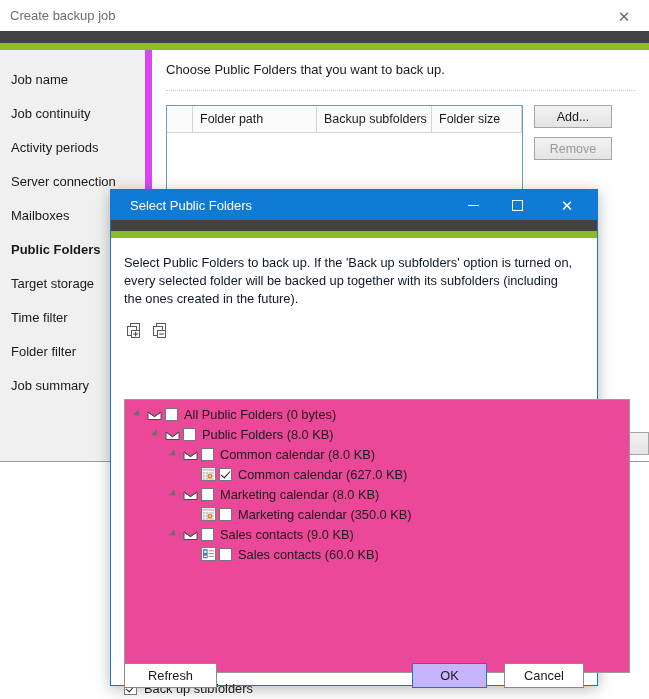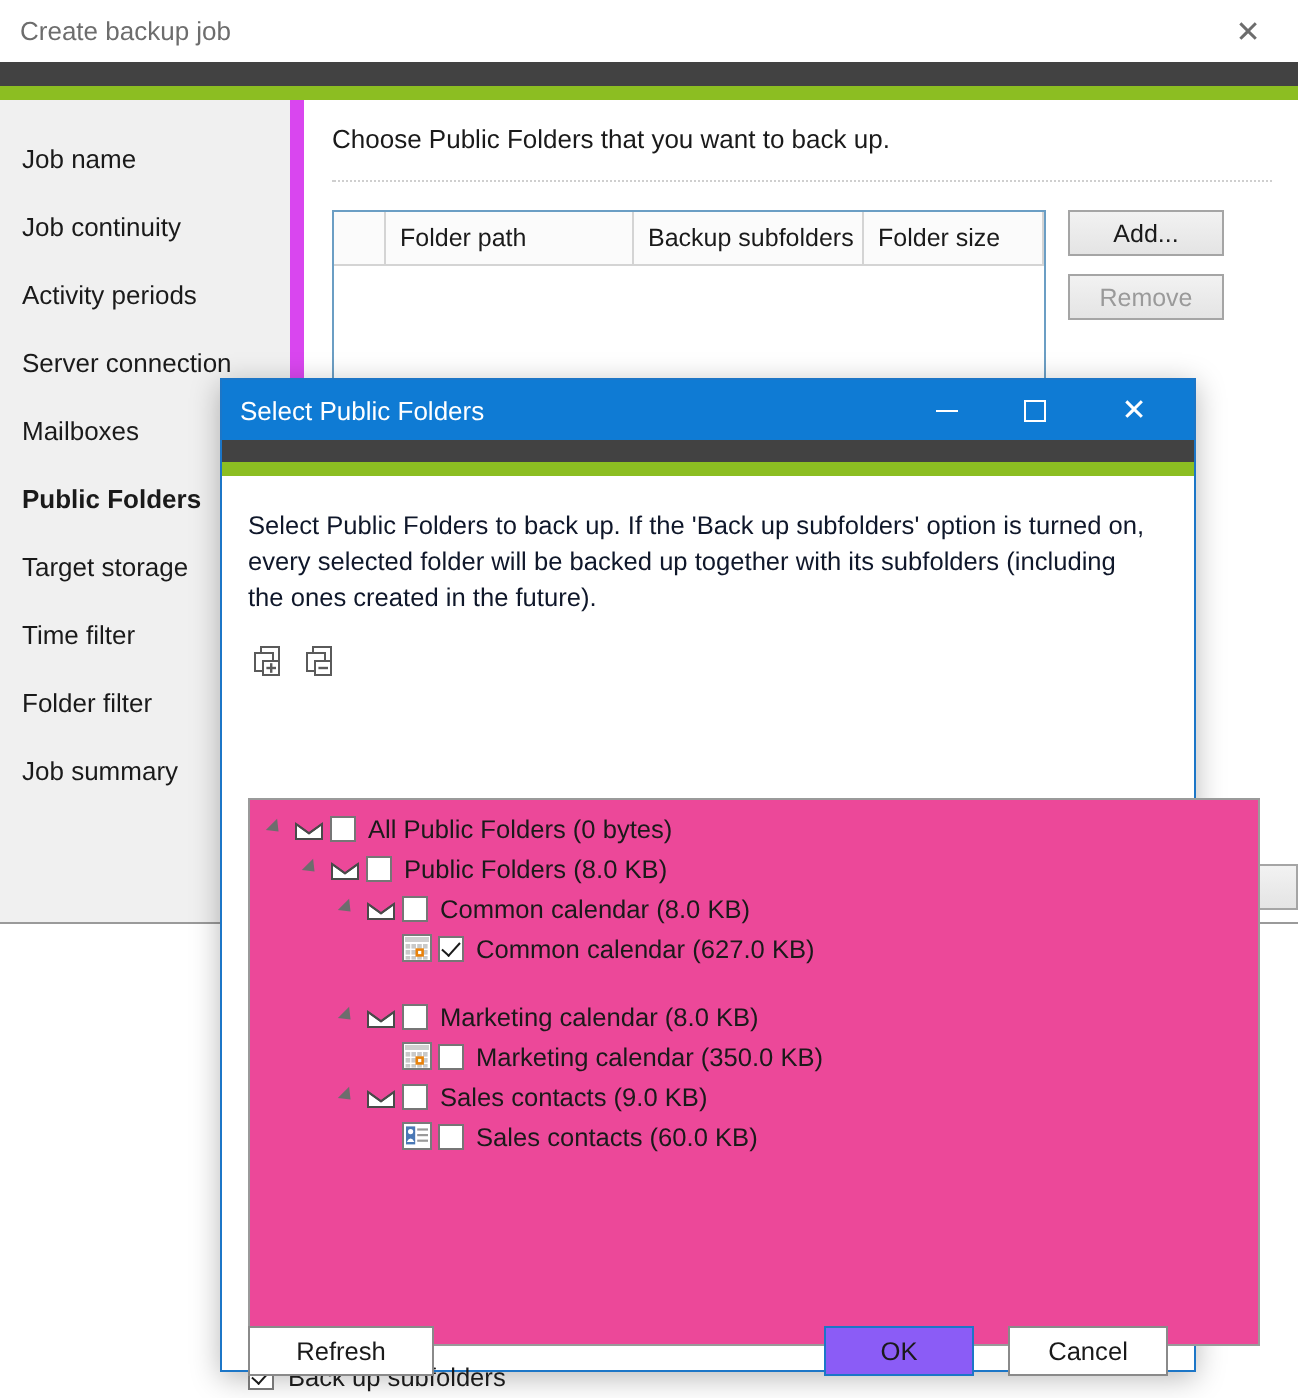--- a/index.html
+++ b/index.html
@@ -144,21 +144,21 @@
     border: 1px solid #1c76c7;
     box-shadow: 0 3px 14px rgba(0,0,0,0.28);
   }
   #dlg-titlebar {
     height: 30px;
     background: #0f7bd4;
     display: flex; align-items: center;
     position: relative;
   }
   #dlg-title-text {
-    margin-left: 9px;
+    margin-left: 19px;
     color: #ffffff;
     font-size: 13px;
   }
   .dlg-ctrl {
     position: absolute; top: 0;
     width: 40px; height: 30px;
     display: flex; align-items: center; justify-content: center;
     color: #ffffff; cursor: pointer;
     font-size: 13px; line-height: 1;
   }
@@ -278,21 +278,21 @@
     border: 1px solid #8a8a8a;
     font-size: 12.8px;
     color: #1a1a1a;
     display: flex; align-items: center; justify-content: center;
     cursor: pointer;
     font-family: "Liberation Sans", sans-serif;
   }
   #btn-refresh { left: 13px; top: 16px; width: 93px; }
   #btn-ok {
     right: 110px; top: 16px; width: 75px;
-    background: #8b5cf6; border-color: #1c76c7;
+    background: #c4b5fd; border-color: #1c76c7;
   }
   #btn-cancel { right: 13px; top: 16px; width: 80px; }
 </style>
 </head>
 <body>
 
 <div id="bg-window">
 
   <div id="bg-titlebar">
     <span id="bg-title-text">Create backup job</span>
@@ -461,21 +461,21 @@
               <rect x="7.6" y="11" width="2.3" height="1.8"></rect>
                 <rect x="10.5" y="11" width="2.3" height="1.8"></rect>
             </g>
             <rect x="7.4" y="7.8" width="2.9" height="2.9" fill="#ffffff" stroke="#e8820c" stroke-width="1.3"></rect>
           </svg>
         </div>
         <div class="tcb checked"></div>
         <div class="tlabel">Common calendar (627.0 KB)</div>
       </div>
 
-      <div class="tnode" style="padding-left:40px;margin-top:14px;">
+      <div class="tnode" style="padding-left:40px;">
         <div class="texp">
             <span class="texp-glyph"></span>
           </div>
         <div class="ticon">
           <svg width="15" height="13" viewBox="0 0 15 13">
               <path d="M1 11.5 L1 4 L7.5 8.6 L14 4 L14 11.5 Z" fill="#fff" stroke="#4a4a4a" stroke-width="1"></path>
               <path d="M1 4 L7.5 8.6 L14 4" fill="none" stroke="#4a4a4a" stroke-width="1"></path>
             </svg>
         </div>
         <div class="tcb"></div>

